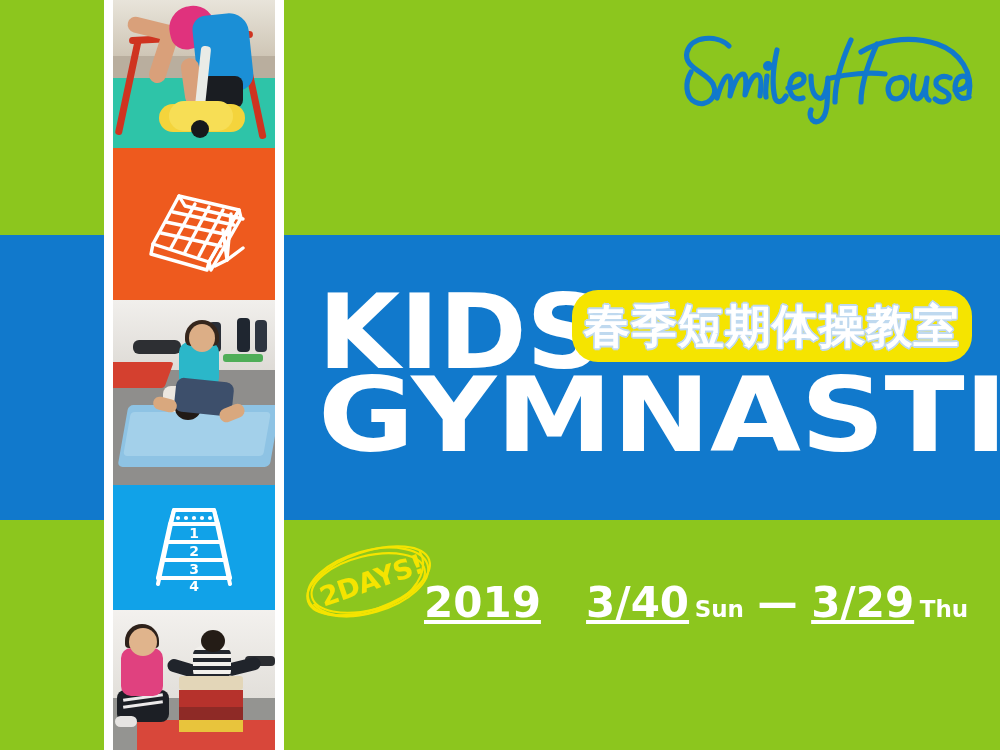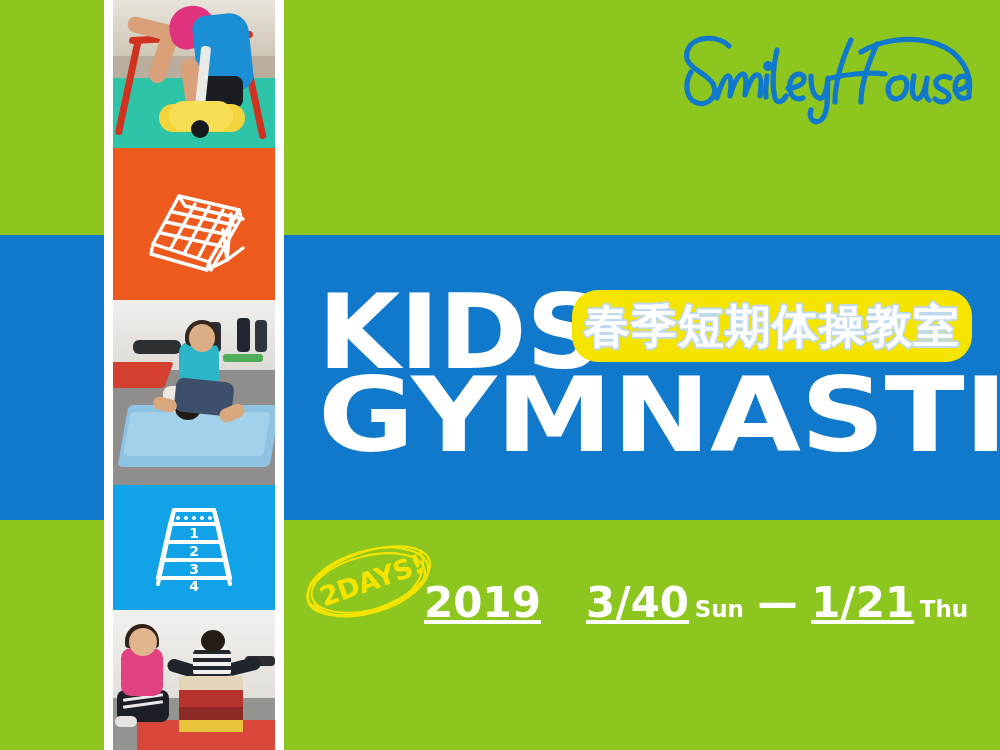--- a/index.html
+++ b/index.html
@@ -476,17 +476,17 @@
     </svg>
     <div class="twodays-label">2DAYS!</div>
   </div>
 
   <div class="dateline">
     <span class="date-big">2019</span>
     <span class="date-gap"></span>
     <span class="date-big">3/40</span>
     <span class="date-sm">Sun</span>
     <span class="date-dash">—</span>
-    <span class="date-big">1/21</span>
+    <span class="date-big">3/29</span>
     <span class="date-sm">Thu</span>
   </div>
 
 </div>
 
 </body></html>

